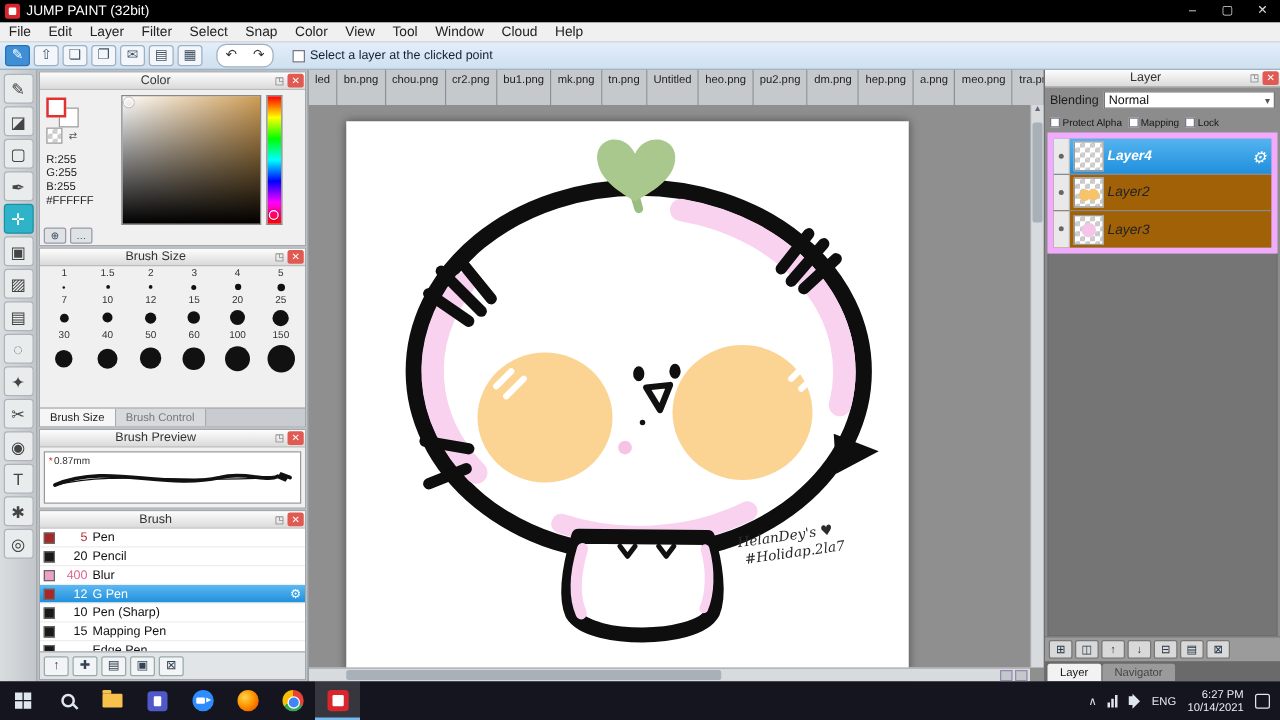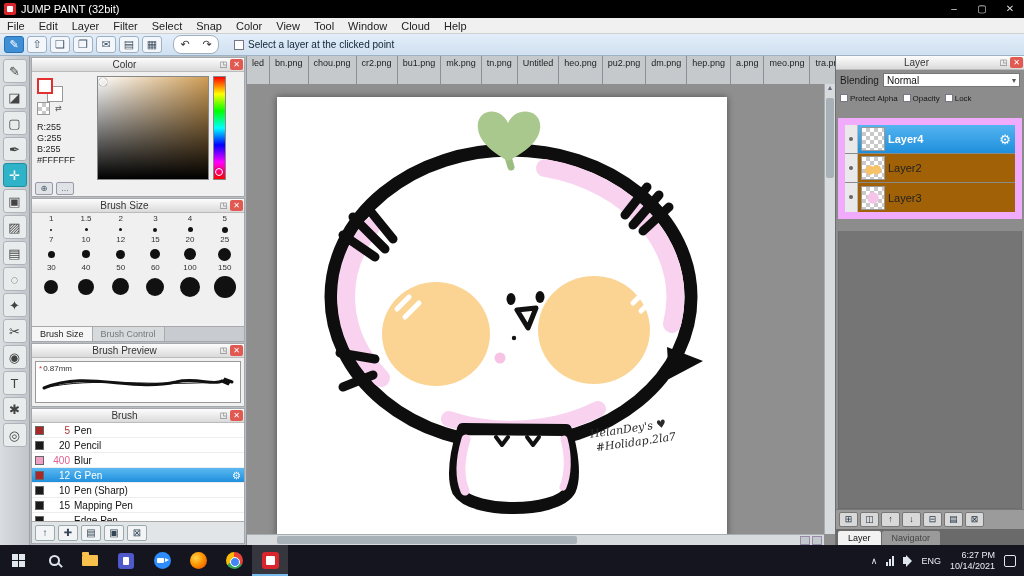--- a/index.html
+++ b/index.html
@@ -111,21 +111,21 @@
   .rightcol .phead { flex:0 0 auto; }
   .oprow, .blrow { display:flex; align-items:center; gap:4px; padding:0 4px; height:20px; color:#1c1c1c; }
   .slider { position:relative; width:88px; height:8px; border:1px solid #55707f; background:linear-gradient(to right,#cfe9fa,#2d9ce8); border-radius:2px; }
   .knob { position:absolute; right:-3px; top:-3px; width:8px; height:13px; background:#e8f4fc; border:1px solid #6a8a9d; border-radius:2px; }
   .opval { margin-left:auto; }
   .select { flex:1; height:14px; background:#fff; border:1px solid #777; display:flex; align-items:center; padding:0 3px; color:#111; }
   .select .car { margin-left:auto; font-size:8px; color:#555; }
   .optsrow { display:flex; align-items:center; gap:5px; padding:0 4px; height:16px; color:#161616; font-size:8px; }
   .optsrow label { display:flex; align-items:center; gap:2px; }
   .optsrow .cb { width:8px; height:8px; }
-  .layers { border:7px solid #f0abfc; margin:12px 2px; }
+  .layers { border:5px solid #f0abfc; margin:0 2px;font-style:italic; }
   .layer-row { height:29px; display:flex; align-items:center; background:#a16207; border-bottom:1px solid #8a8a8a; }
   .layer-row:last-child { border-bottom:none; }
   .eyecell { width:13px; align-self:stretch; background:#e9e9e9; border-right:1px solid #bbb; position:relative; }
   .eyecell::after { content:""; position:absolute; left:4px; top:12px; width:4px; height:4px; border-radius:50%; background:#666; }
   .thumb { width:24px; height:24px; margin:0 3px; border:1px solid #999; position:relative; overflow:hidden; }
   .checker { background-color:#fff;
     background-image:linear-gradient(45deg,#c9c9c9 25%,transparent 25%,transparent 75%,#c9c9c9 75%),
                      linear-gradient(45deg,#c9c9c9 25%,transparent 25%,transparent 75%,#c9c9c9 75%);
     background-size:8px 8px; background-position:0 0,4px 4px; }
   .thumb-orange::after { content:""; position:absolute; inset:2px;
@@ -584,21 +584,21 @@
         </span>
       </div>
       <div class="optsrow">
 
       <label>
             <span class="cb"></span>
             <span>Protect Alpha</span>
           </label>
           <label>
             <span class="cb"></span>
-            <span>Opacity</span>
+            <span>Mapping</span>
           </label>
           <label>
             <span class="cb"></span>
             <span>Lock</span>
           </label>
         </div>
       <div class="layers">
 
           <div class="layer-row on">
             <span class="eyecell"></span>

